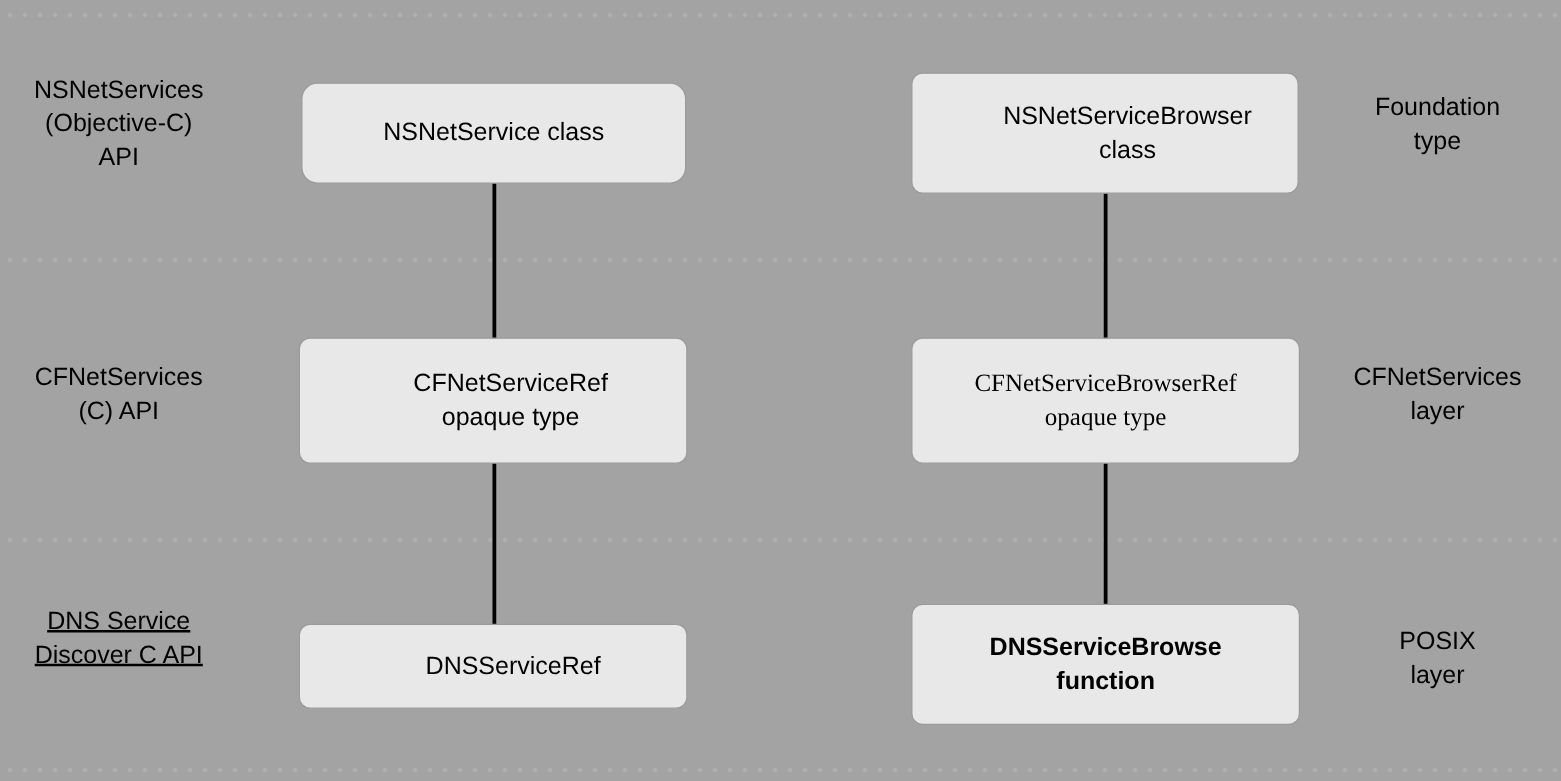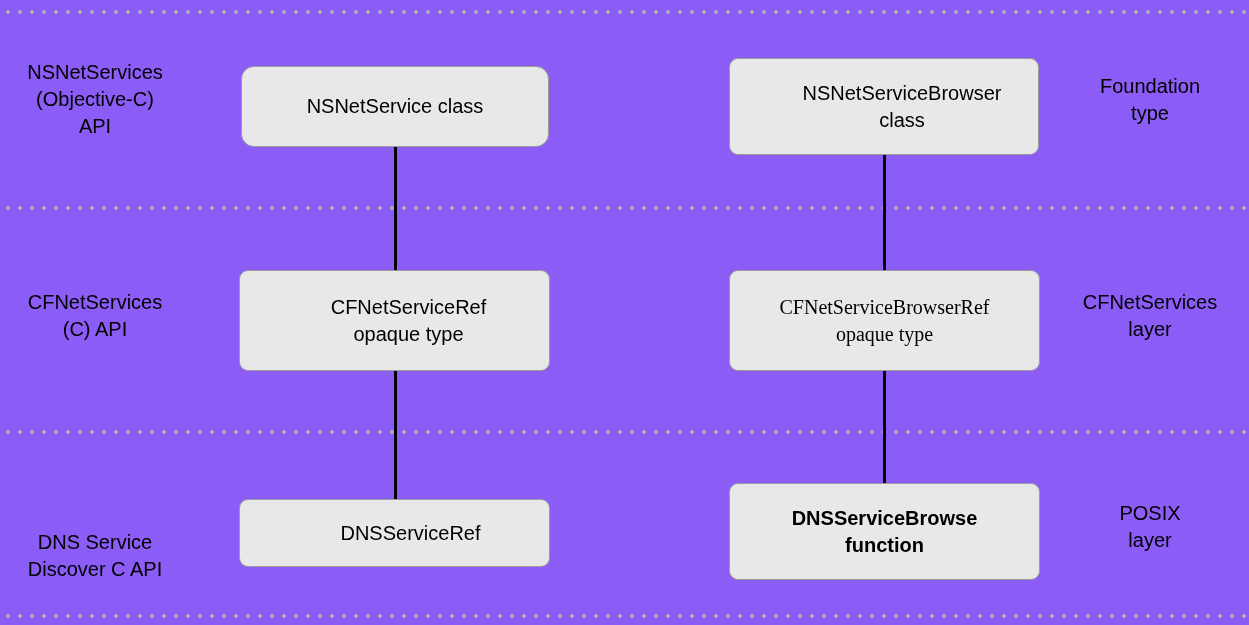--- a/index.html
+++ b/index.html
@@ -9,21 +9,21 @@
   }
   body {
     font-family: "Liberation Sans", sans-serif;
     color: #000000;
   }
   #canvas {
     position: relative;
     width: 1249px;
     height: 625px;
     overflow: hidden;
-    background: #8b5cf6;
+    background: #a3a3a3;
   }
   .dotted-rule {
     position: absolute;
     left: 0;
     width: 1249px;
     height: 4px;
     background-image: radial-gradient(circle, #b0b0b0 1.6px, rgba(0,0,0,0) 1.9px);
     background-size: 12px 4px;
     background-repeat: repeat-x;
     background-position: 2px center;
@@ -73,21 +73,21 @@
   <div class="dotted-rule" style="top:10px;"></div>
   <div class="dotted-rule" style="top:206px;"></div>
   <div class="dotted-rule" style="top:430px;"></div>
   <div class="dotted-rule" style="top:614px;"></div>
 
   <div class="left-label" style="top:59px;">NSNetServices
 (Objective-C)
 API</div>
   <div class="left-label" style="top:289px;">CFNetServices
 (C) API</div>
-  <div class="left-label" style="top:529px;">DNS Service
+  <div class="left-label" style="top:484px;text-decoration:underline;">DNS Service
 Discover C API</div>
 
   <div class="right-label" style="top:73px;">Foundation
 type</div>
   <div class="right-label" style="top:289px;">CFNetServices
 layer</div>
   <div class="right-label" style="top:500px;">POSIX
 layer</div>
 
   <div class="connector" style="left:394px; top:140px; height:140px;"></div>

